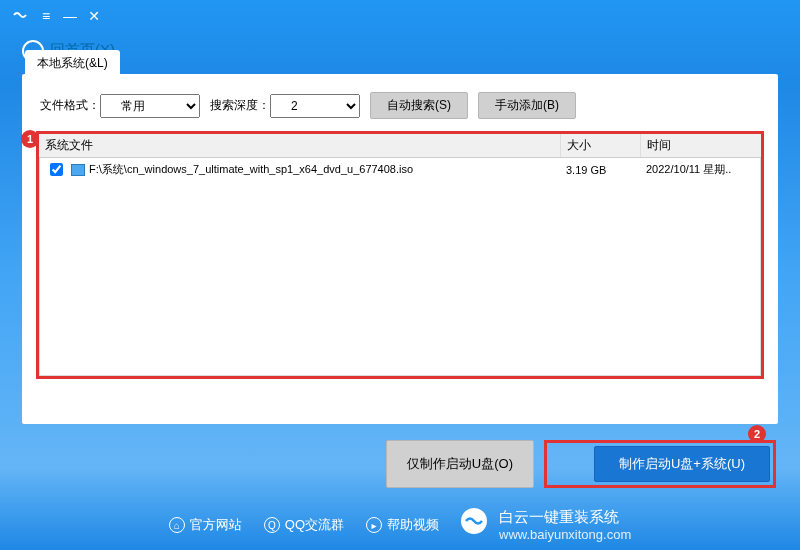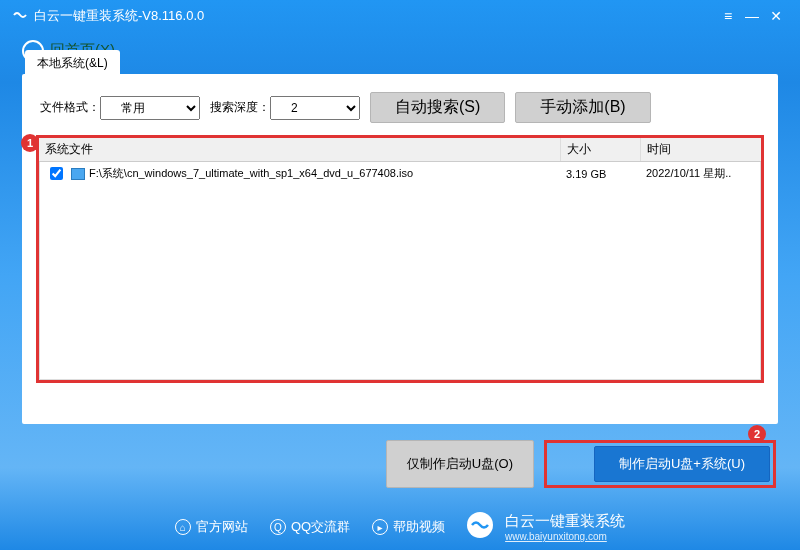--- a/index.html
+++ b/index.html
@@ -3,33 +3,33 @@
   <meta charset="utf-8">
   <style>
     * { margin: 0; padding: 0; box-sizing: border-box; font-family: "Microsoft YaHei", Arial, sans-serif; }
     body { width: 800px; height: 550px; background: linear-gradient(180deg, #2196F3 0%, #1E88E5 15%, #42A5F5 50%, #64B5F6 85%, #1E88E5 100%); overflow: hidden; position: relative; }
     
     .titlebar { height: 32px; display: flex; align-items: center; padding: 0 12px; color: #fff; font-size: 13px; }
     .titlebar .logo-icon { margin-right: 6px; }
     .titlebar .title { flex: 1; }
     .titlebar .sys-btn { width: 24px; text-align: center; cursor: pointer; font-size: 14px; }
     
-    .back-row { display: flex; align-items: center; padding: 8px 22px 12px; color: #14532d; font-size: 15px; }
+    .back-row { display: flex; align-items: center; padding: 8px 22px 12px; color: #0369a1; font-size: 15px; }
     .back-row .circle { width: 22px; height: 22px; border: 2px solid #fff; border-radius: 50%; display: flex; align-items: center; justify-content: center; margin-right: 6px; font-size: 14px; }
     .back-row .underline { border-bottom: 1px solid #fff; padding-bottom: 1px; }
     
     .panel { background: #fff; margin: 0 22px; border-radius: 2px; padding: 0 0 10px 0; position: relative; height: 350px; }
     
     .tab { position: absolute; top: -24px; left: 3px; background: #fff; padding: 5px 12px 5px 12px; font-size: 12px; border-radius: 3px 3px 0 0; }
     
     .controls { display: flex; align-items: center; gap: 0; padding: 18px 14px 12px 18px; font-size: 12px; }
     .controls select { height: 24px; font-size: 12px; padding: 0 16px; }
     .controls .sel-wide { width: 100px; }
     .controls .sel-mid { width: 90px; }
-    .ctrl-btn { background: #d0d0d0; border: 1px solid #b5b5b5; border-radius: 2px; padding: 4px 24px; font-size: 16px; cursor: pointer; }
+    .ctrl-btn { background: #d0d0d0; border: 1px solid #b5b5b5; border-radius: 2px; padding: 4px 16px; font-size: 12px; cursor: pointer; }
     
     .table-wrap { margin: 0 14px; border: 3px solid #e03333; position: relative; }
     .badge { position: absolute; width: 18px; height: 18px; background: #e03333; color: #fff; border-radius: 50%; font-size: 11px; display: flex; align-items: center; justify-content: center; font-weight: bold; }
     .badge1 { top: -4px; left: -18px; }
     .badge2 { position: absolute; width: 18px; height: 18px; background: #e03333; color: #fff; border-radius: 50%; font-size: 11px; display: flex; align-items: center; justify-content: center; font-weight: bold; right: 7px; top: -18px; }
     
     .thead { display: flex; background: #f0f0f0; border-bottom: 1px solid #ccc; font-size: 12px; }
     .thead .th { padding: 3px 6px; border-right: 1px solid #ddd; }
     .col-file { flex: 1; }
     .col-size { width: 80px; }
@@ -44,33 +44,32 @@
     
     .actions { display: flex; justify-content: flex-end; gap: 10px; padding: 16px 24px 0; position: relative; }
     .act-btn { padding: 8px 20px; font-size: 13px; border-radius: 2px; cursor: pointer; margin-left: 44px; }
     .act-grey { background: #d0d0d0; border: 1px solid #b5b5b5; }
     .act-blue-wrap { border: 3px solid #e03333; padding: 3px; position: relative; }
     .act-blue { background: #1976D2; color: #fff; border: 1px solid #1565C0; padding: 8px 24px; }
     
     .footer { position: absolute; bottom: 8px; left: 0; right: 0; display: flex; justify-content: center; align-items: center; gap: 22px; color: #fff; font-size: 13px; }
     .footer .link { display: flex; align-items: center; gap: 5px; cursor: pointer; }
     .footer .brand { display: flex; align-items: flex-start; gap: 12px; font-size: 15px; }
-    .footer .url { font-size: 10px; opacity: 0.85; text-decoration: underline; }
+    .footer .url { font-size: 13px; opacity: 0.85; }
     .icon-circ { width: 16px; height: 16px; border: 1.5px solid #fff; border-radius: 50%; display: inline-flex; align-items: center; justify-content: center; font-size: 10px; }
   </style>
 </head>
 <body>
 
 <div class="titlebar">
   <span class="logo-icon">
     <svg width="16" height="16" viewBox="0 0 16 16">
         <path d="M2 8 Q5 4 8 8 Q11 12 14 8" stroke="#fff" stroke-width="2" fill="none"></path>
       </svg>
   </span>
-  <span class="title">白云一键重装系统-V8.116.0.0</span>
   <span class="sys-btn">≡</span>
   <span class="sys-btn">—</span>
   <span class="sys-btn">✕</span>
 </div>
 
 <div class="back-row">
   <span class="circle">←</span>
   <span class="underline">回首页(X)</span>
 </div>
 

